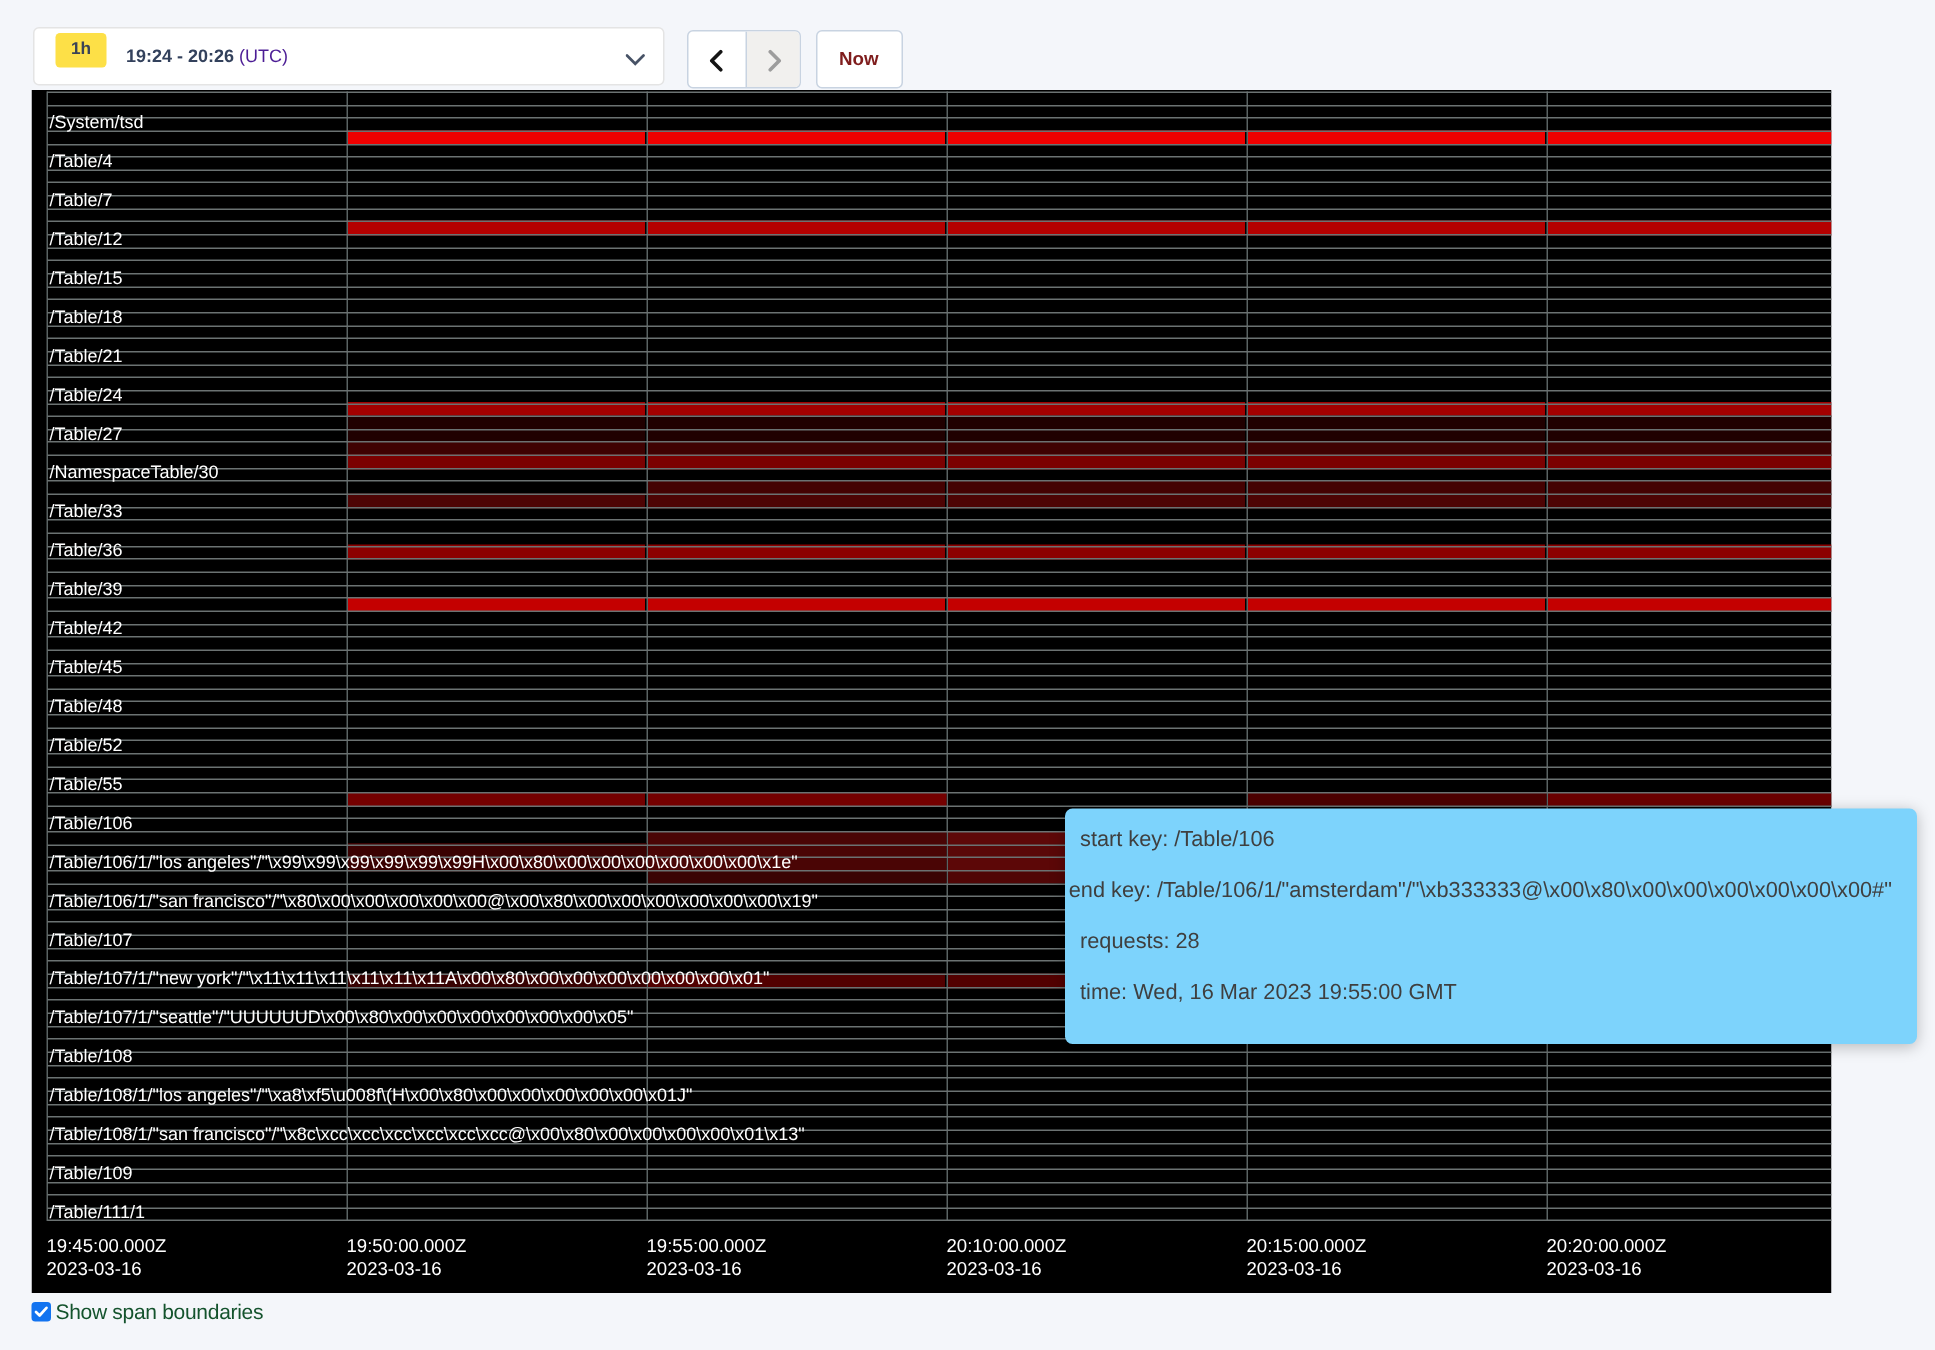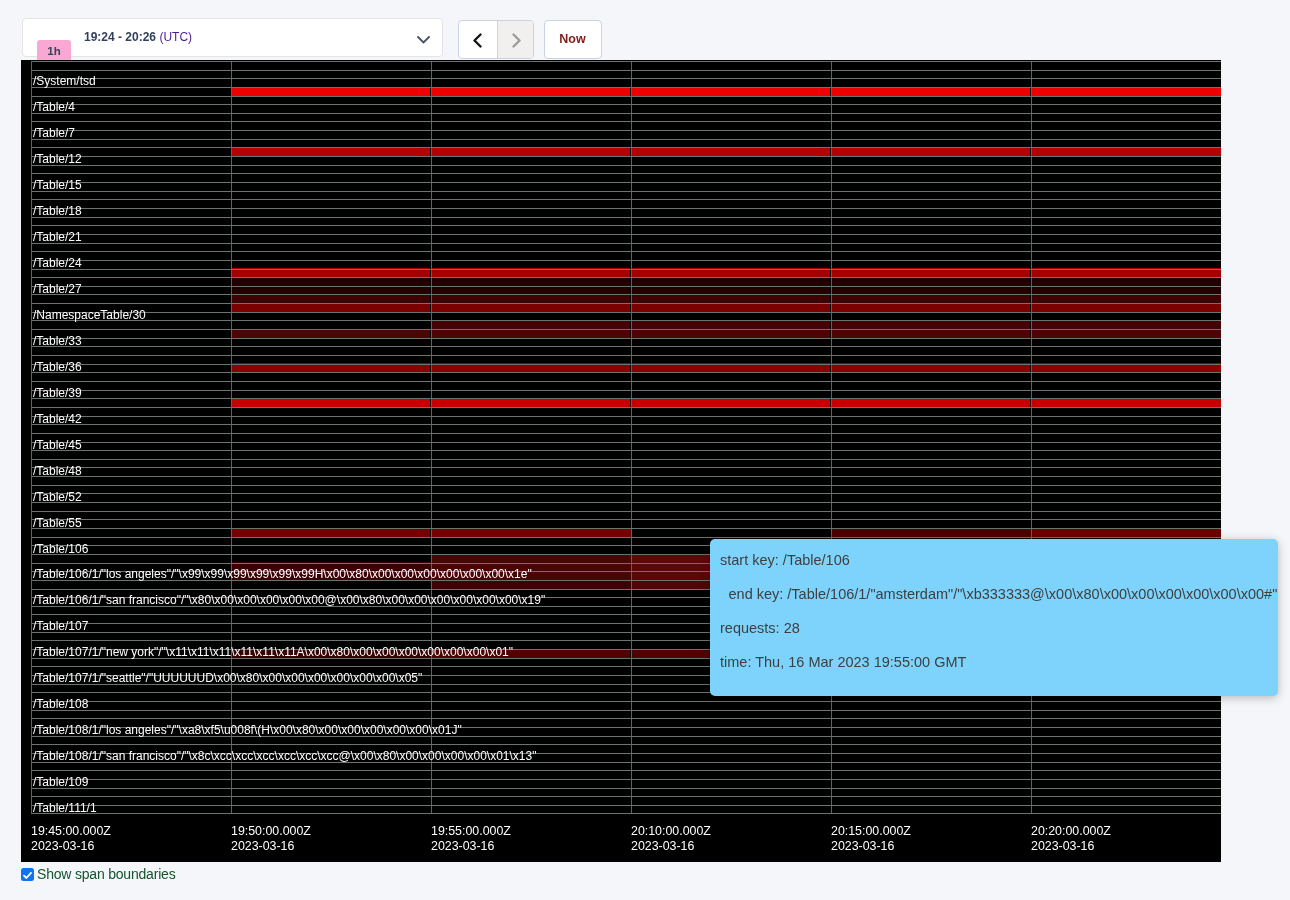--- a/index.html
+++ b/index.html
@@ -3,21 +3,21 @@
 <meta charset="utf-8">
 <style>
   * { margin:0; padding:0; box-sizing:border-box; }
   html,body { width:1290px; height:900px; background:#f4f6fa; font-family:"Liberation Sans",sans-serif; }
   .abs { position:absolute; }
 </style>
 </head>
 <body>
 
 <div class="abs" style="left:22px;top:18px;width:421px;height:39px;background:#fff;border:1px solid #e4e4e4;border-radius:4px;"></div>
-<div class="abs" style="left:37px;top:40px;width:34px;height:23px;background:#f9a8d4;border-radius:3px;color:#3a4356;font-size:11.5px;font-weight:bold;text-align:center;line-height:23px;">1h</div>
+<div class="abs" style="left:37px;top:22px;width:34px;height:23px;background:#fde047;border-radius:3px;color:#3a4356;font-size:11.5px;font-weight:bold;text-align:center;line-height:23px;">1h</div>
 <div class="abs" style="left:84px;top:18px;height:39px;line-height:39px;font-size:12px;color:#33415c;"><b>19:24 - 20:26</b> <span style="color:#4c1d95;">(UTC)</span></div>
 <svg class="abs" style="left:417px;top:36px;" width="13" height="8" viewBox="0 0 13 8">
     <path d="M1 1 L6.5 6.5 L12 1" stroke="#475266" stroke-width="1.8" fill="none" stroke-linecap="round"></path>
   </svg>
 
 <div class="abs" style="left:458px;top:20px;width:76px;height:39px;border:1px solid #c8d3e1;border-radius:4px;background:#fff;overflow:hidden;">
   <div class="abs" style="left:37.5px;top:0;width:1px;height:39px;background:#c8d3e1;"></div>
   <div class="abs" style="left:38.5px;top:0;width:37.5px;height:39px;background:#f1f0ee;"></div>
   <svg class="abs" style="left:14px;top:12px;" width="9" height="15" viewBox="0 0 9 15">
       <path d="M7.5 1.5 L1.5 7.5 L7.5 13.5" stroke="#141414" stroke-width="2.4" fill="none" stroke-linecap="round" stroke-linejoin="round"></path>
@@ -234,23 +234,23 @@
 <text x="610" y="766" fill="#fff" font-size="12.4" dominant-baseline="hanging">20:10:00.000Z</text>
 <text x="610" y="781" fill="#fff" font-size="12.4" dominant-baseline="hanging">2023-03-16</text>
 <text x="810" y="766" fill="#fff" font-size="12.4" dominant-baseline="hanging">20:15:00.000Z</text>
 <text x="810" y="781" fill="#fff" font-size="12.4" dominant-baseline="hanging">2023-03-16</text>
 <text x="1010" y="766" fill="#fff" font-size="12.4" dominant-baseline="hanging">20:20:00.000Z</text>
 <text x="1010" y="781" fill="#fff" font-size="12.4" dominant-baseline="hanging">2023-03-16</text>
 </svg>
 
 <div class="abs" style="left:709.5px;top:539px;width:568.5px;height:157px;background:#7dd3fc;border-radius:5px;box-shadow:0 2px 10px rgba(0,0,0,0.25);color:#3f3f3f;font-size:14.5px;overflow:hidden;">
   <div style="margin:14.5px 0 0 10.5px;height:13px;line-height:13px;">start key: /Table/106</div>
-  <div style="margin:21px 0 0 19px;height:13px;line-height:13px;">end key: /Table/106/1/"amsterdam"/"\xb333333@\x00\x80\x00\x00\x00\x00\x00\x00#"</div>
+  <div style="margin:21px 0 0 3px;height:13px;line-height:13px;">end key: /Table/106/1/"amsterdam"/"\xb333333@\x00\x80\x00\x00\x00\x00\x00\x00#"</div>
   <div style="margin:21px 0 0 10.5px;height:13px;line-height:13px;">requests: 28</div>
-  <div style="margin:21px 0 0 10.5px;height:13px;line-height:13px;">time: Thu, 16 Mar 2023 19:55:00 GMT</div>
+  <div style="margin:21px 0 0 10.5px;height:13px;line-height:13px;">time: Wed, 16 Mar 2023 19:55:00 GMT</div>
 </div>
 
 <div class="abs" style="left:21px;top:868px;width:13px;height:13px;background:#1273f0;border-radius:2.5px;">
   <svg width="13" height="13" viewBox="0 0 13 13">
       <path d="M3 6.7 L5.4 9 L10 3.9" stroke="#fff" stroke-width="1.8" fill="none" stroke-linecap="round" stroke-linejoin="round"></path>
     </svg>
 </div>
 <div class="abs" style="left:37px;top:867px;font-size:14px;letter-spacing:-0.2px;color:#14532d;height:15px;line-height:15px;">Show span boundaries</div>
 
 </body></html>

